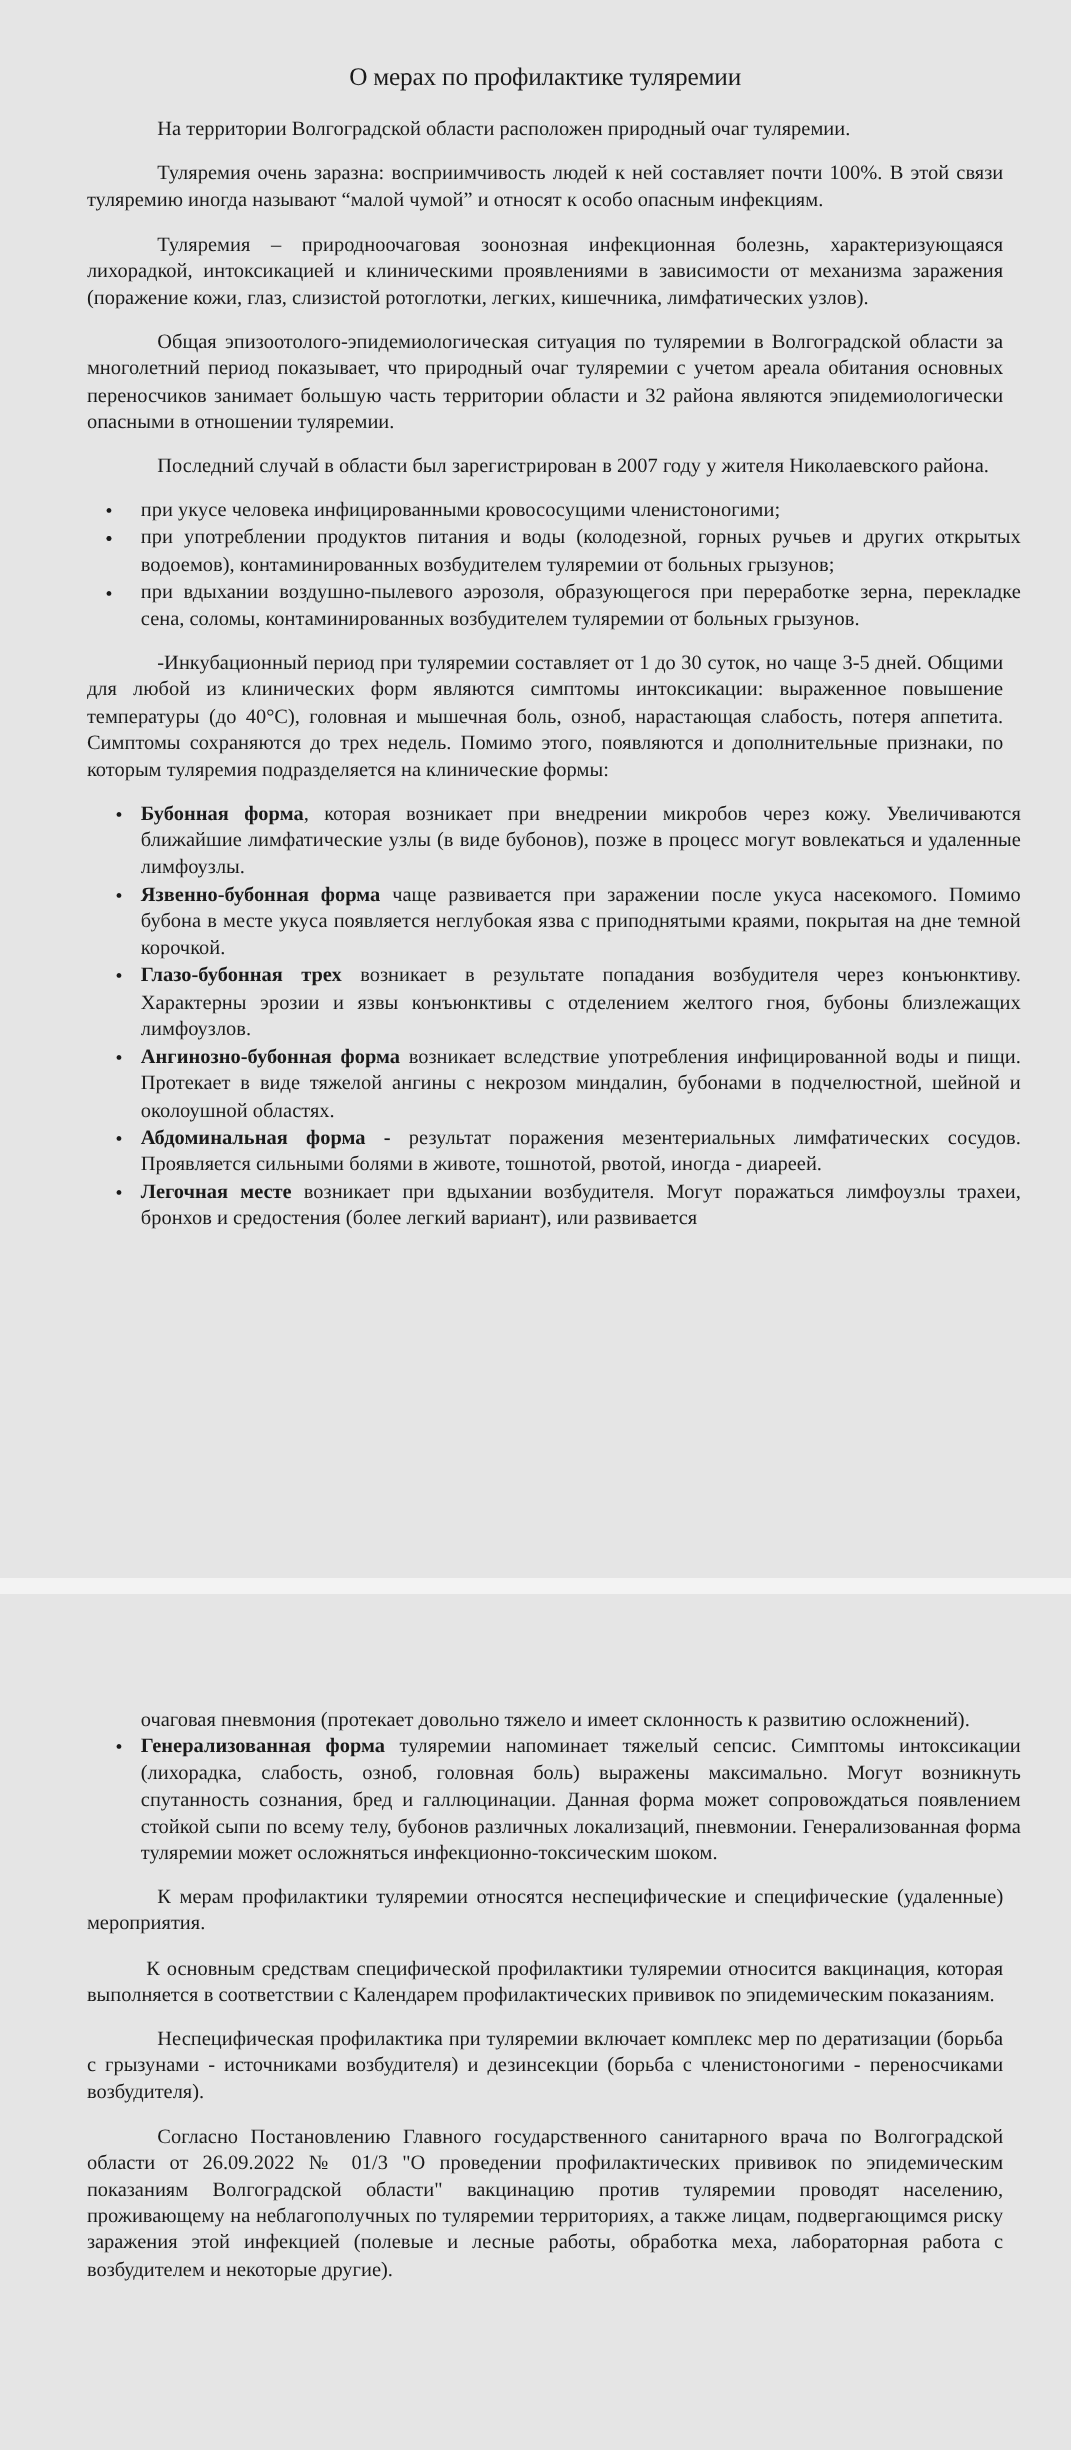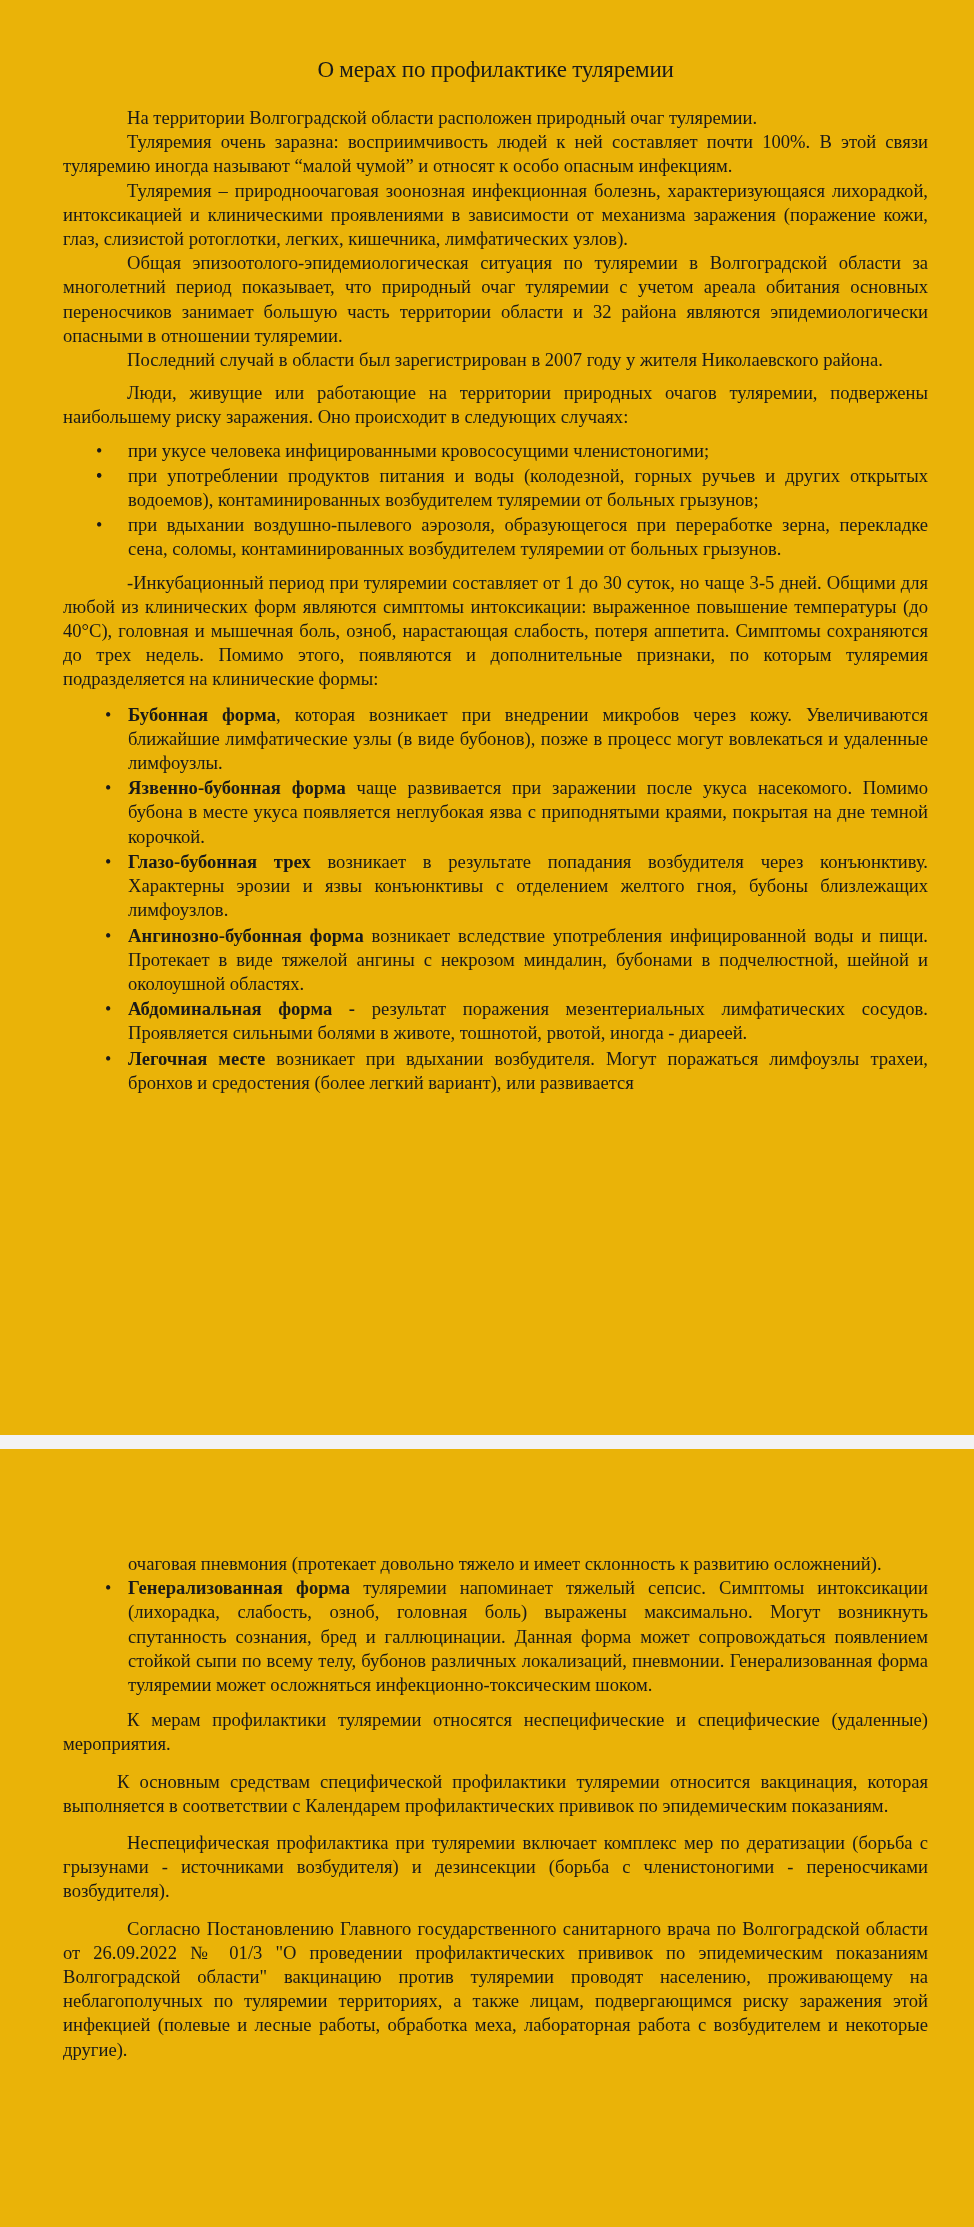--- a/index.html
+++ b/index.html
@@ -1,26 +1,26 @@
 <!DOCTYPE html>
 <html><head>
   <meta charset="utf-8">
   <style>
     html, body { margin: 0; padding: 0; background: #ffffff; }
     body { width: 974px; height: 2227px; position: relative; overflow: hidden;
       font-family: "Liberation Serif", serif; color: #1a1a1a; }
-    .page { position: absolute; left: 0; width: 974px; background: #eab308; }
+    .page { position: absolute; left: 0; width: 974px; background: #e5e5e5; }
     #page1 { top: 0; height: 1435px; }
     #gap { position: absolute; left: 0; top: 1435px; width: 974px; height: 14px; background: #f3f3f3; }
     #page2 { top: 1449px; height: 778px; }
     .content { position: absolute; left: 63px; width: 865px; font-size: 18.6px; line-height: 24.2px; }
     #page1 .content { top: 55px; }
     #page2 .content { top: 103px; }
     .title { text-align: center; font-size: 23px; line-height: 30px; margin: 0 0 21px 0; letter-spacing: -0.2px; }
-    p { margin: 0; text-align: justify; text-indent: 64px; }
+    p { margin: 16px; text-align: justify; text-indent: 64px; }
     p.gap { margin-top: 9px; }
     ul { margin: 0; padding: 0; list-style: none; }
     ul.list1 { margin-top: 9px; margin-bottom: 9px; }
     ul.list2 { margin-top: 11px; }
     li { position: relative; padding-left: 65px; text-align: justify; margin-bottom: 1px; }
     li .bullet { position: absolute; top: 0; font-size: 18px; }
     ul.list1 li .bullet { left: 33px; }
     ul.list2 li .bullet { left: 42px; }
     li b { font-weight: bold; }
     .cont { padding-left: 65px; text-align: justify; }
@@ -31,21 +31,20 @@
 <div class="page" id="page1">
   <div class="content">
     <div class="title">О мерах по профилактике туляремии</div>
 
     <p>На территории Волгоградской области расположен  природный очаг  туляремии.</p>
     <p>Туляремия очень заразна: восприимчивость людей к ней составляет почти 100%. В этой связи туляремию иногда называют “малой чумой” и относят к особо опасным инфекциям.</p>
     <p>Туляремия – природноочаговая зоонозная инфекционная болезнь, характеризующаяся лихорадкой, интоксикацией и клиническими проявлениями в зависимости от механизма заражения (поражение кожи, глаз, слизистой ротоглотки, легких, кишечника, лимфатических узлов).</p>
     <p>Общая эпизоотолого-эпидемиологическая ситуация по туляремии в Волгоградской области за многолетний период показывает, что природный очаг туляремии  с учетом ареала обитания основных переносчиков занимает большую часть территории области и 32 района являются эпидемиологически опасными в отношении туляремии.</p>
     <p>Последний случай в области был зарегистрирован в 2007 году у жителя Николаевского района.</p>
 
-    <p class="gap">Люди, живущие или работающие на территории природных очагов туляремии, подвержены наибольшему риску заражения. Оно происходит в следующих случаях:</p>
 
     <ul class="list1">
       <li><span class="bullet">•</span><span>при укусе человека инфицированными кровососущими членистоногими;</span></li>
       <li><span class="bullet">•</span></li>
       <li><span class="bullet">•</span><span>при употреблении продуктов питания и воды (колодезной, горных ручьев и других открытых водоемов), контаминированных возбудителем туляремии от больных грызунов;</span></li>
       <li><span class="bullet">•</span><span>при вдыхании воздушно-пылевого аэрозоля, образующегося при переработке зерна, перекладке сена, соломы, контаминированных возбудителем туляремии от больных грызунов.</span></li>
     </ul>
 
     <p>-Инкубационный период при туляремии составляет от 1 до 30 суток, но чаще 3-5 дней. Общими для любой из клинических форм являются симптомы интоксикации: выраженное повышение температуры (до 40°С), головная и мышечная боль, озноб, нарастающая слабость, потеря аппетита. Симптомы сохраняются до трех недель. Помимо этого, появляются и дополнительные признаки, по которым туляремия подразделяется на клинические формы:</p>
 

